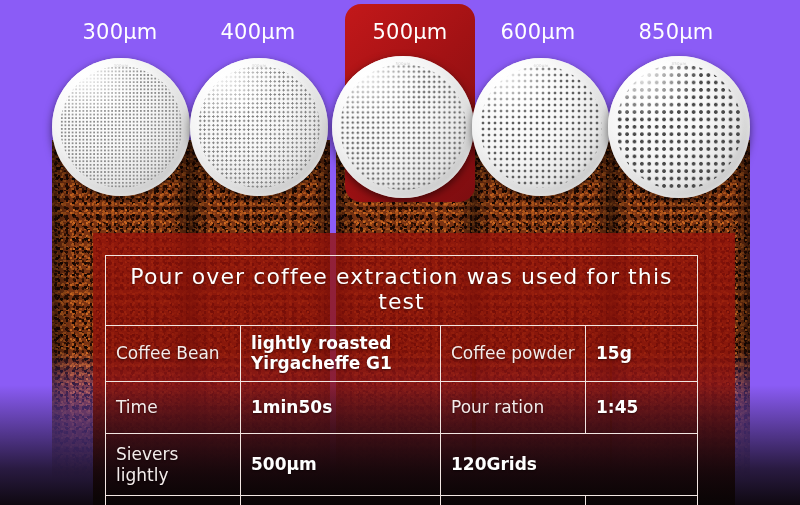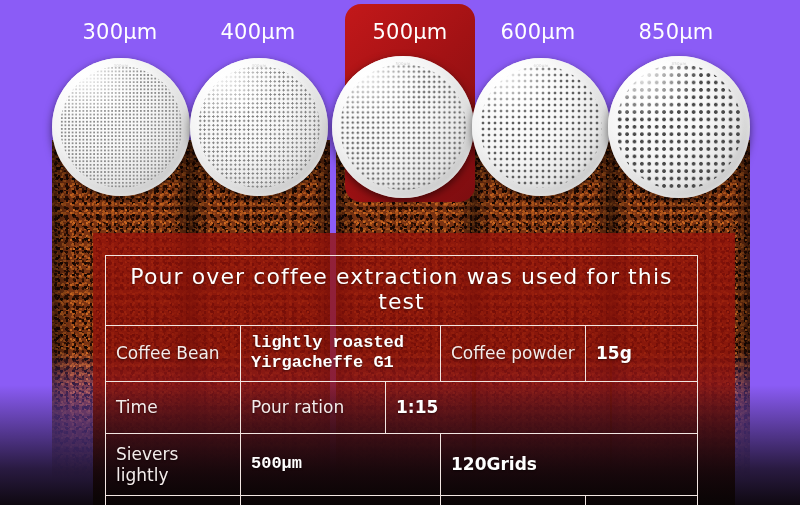--- a/index.html
+++ b/index.html
@@ -162,21 +162,21 @@
   .cell {
     display: flex;
     align-items: center;
     padding: 7px 10px;
     font-size: 17px;
     line-height: 1.22;
     font-family: "DejaVu Sans", sans-serif;
     text-shadow: 0 1px 2px rgba(0,0,0,0.5);
   }
   .cell.k { width: 135px; border-right: 1.5px solid #f2e6e2; color: #f4eceb; }
-  .cell.v { width: 200px; border-right: 1.5px solid #f2e6e2; font-weight: bold; color: #ffffff; font-family: Liberation Mono, monospace; }
+  .cell.v { width: 200px; border-right: 1.5px solid #f2e6e2; font-weight: bold; color: #ffffff; }
   .cell.k2 { width: 145px; border-right: 1.5px solid #f2e6e2; color: #f4eceb; }
   .cell.v2 { width: 110px; font-weight: bold; color: #ffffff; }
 
   .r-bean { min-height: 56px; }
   .r-time { min-height: 52px; text-align: center; }
   .r-siev { min-height: 62px; }
   .r-partial { min-height: 20px; }
   .r-partial .cell { padding-top: 2px; padding-bottom: 2px; }
 </style>
 </head>
@@ -253,22 +253,23 @@
 
     <div class="spec-row r-bean">
       <div class="cell k">Coffee Bean</div>
       <div class="cell v">lightly roasted Yirgacheffe G1</div>
       <div class="cell k2">Coffee powder</div>
       <div class="cell v2">15g</div>
     </div>
 
     <div class="spec-row r-time">
       <div class="cell k">Time</div>
+      <div class="cell v">1min50s</div>
       <div class="cell k2">Pour ration</div>
-      <div class="cell v2">1:15</div>
+      <div class="cell v2">1:45</div>
     </div>
 
     <div class="spec-row r-siev">
       <div class="cell k">Sievers lightly</div>
       <div class="cell v">500µm</div>
       <div class="cell v2">120Grids</div>
     </div>
 
     <div class="spec-row r-partial">
       <div class="cell k"></div>

